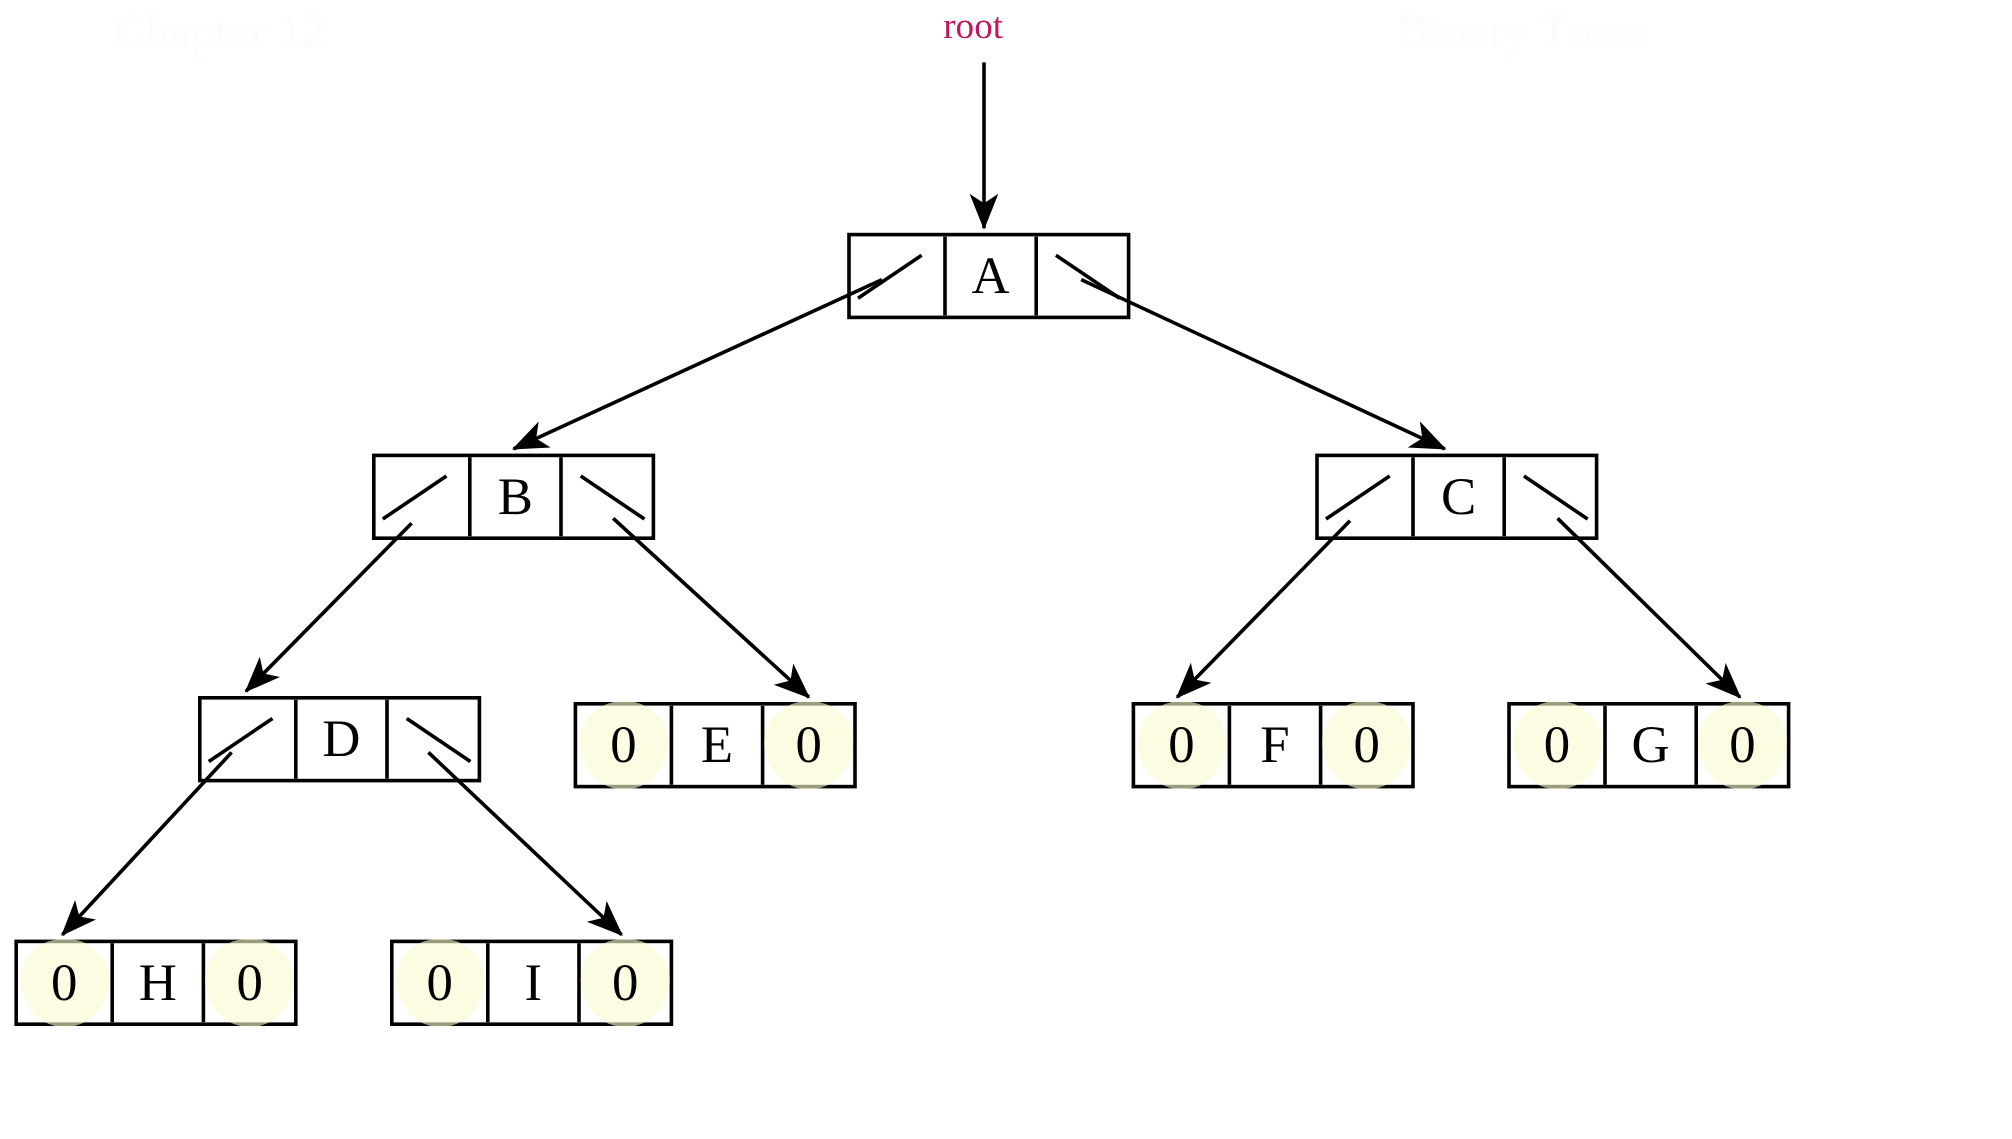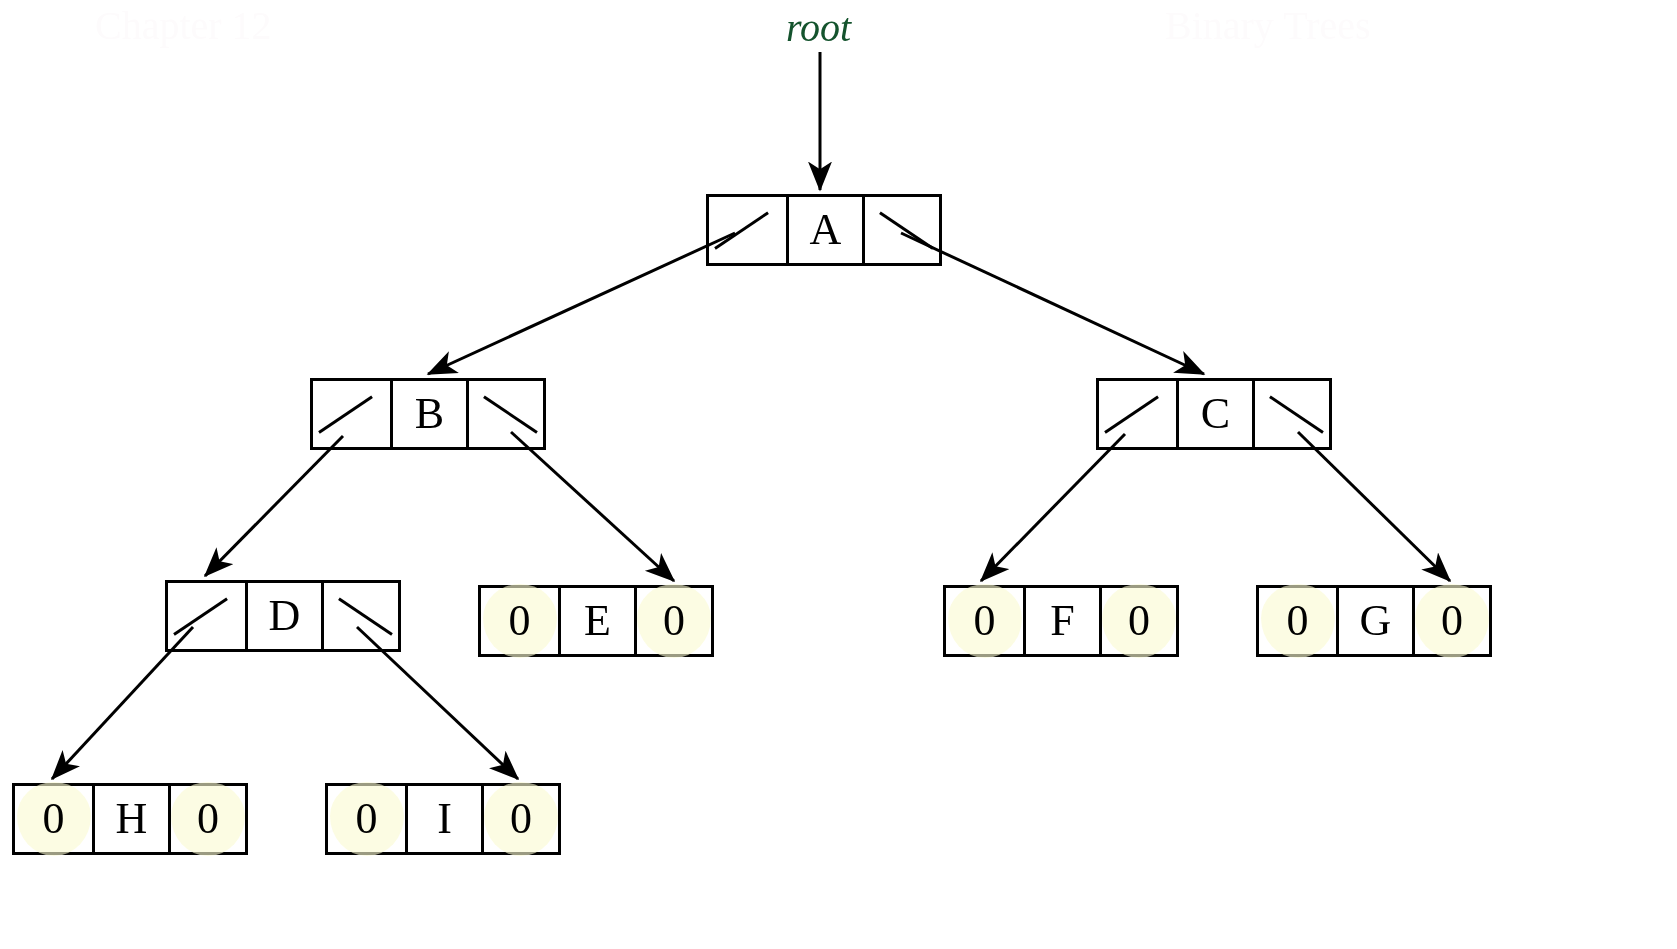--- a/index.html
+++ b/index.html
@@ -37,23 +37,22 @@
     left: 0;
     top: 0;
     width: 1677px;
     height: 949px;
     pointer-events: none;
   }
 
   
   #root-label {
     position: absolute;
-    font-style: italic;
-    font-size: 40px;
-    color: #14532d;
+    font-size: 31px;
+    color: #be185d;
     white-space: nowrap;
   }
 
   
   .node {
     position: absolute;
     display: flex;
     box-sizing: border-box;
     border: 3px solid #000000;
     background: transparent;

